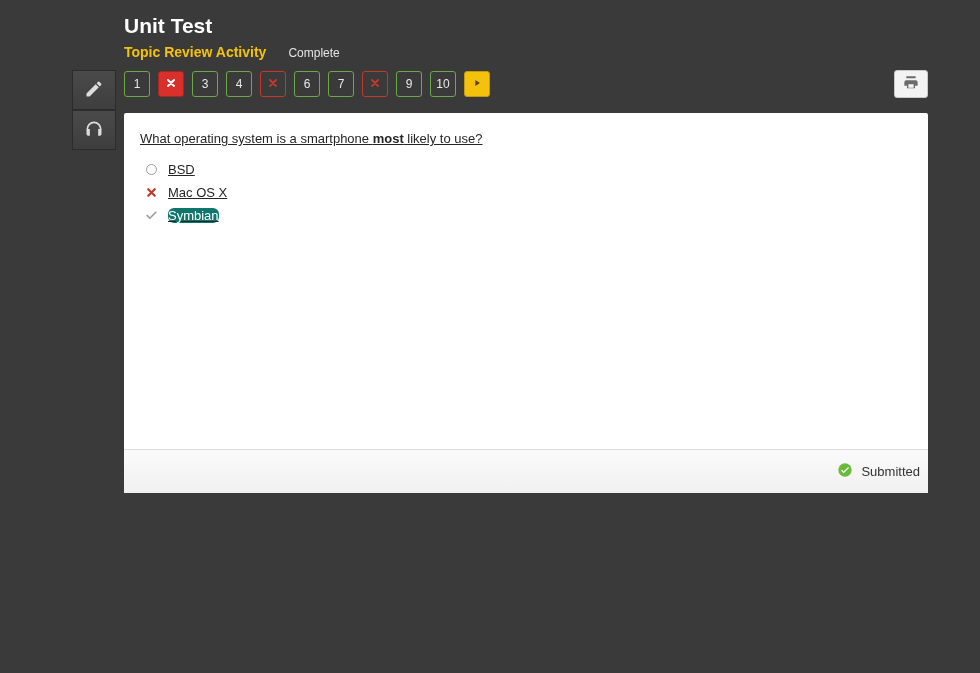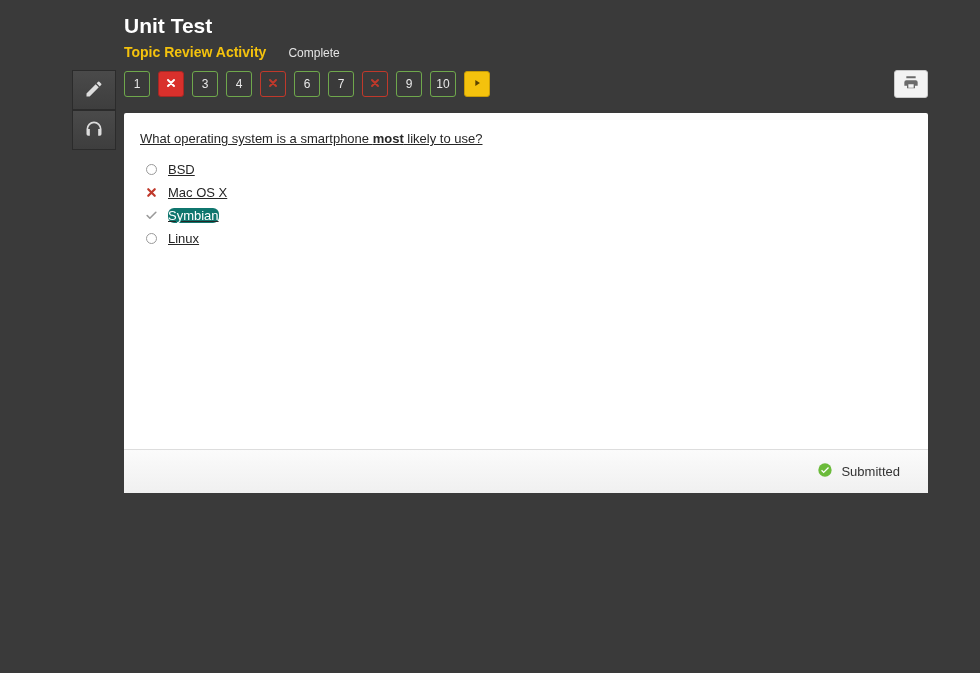--- a/index.html
+++ b/index.html
@@ -180,21 +180,21 @@
     }
     .footer {
       position: absolute;
       left: 0; right: 0; bottom: 0;
       height: 44px;
       background: linear-gradient(#fbfbfb, #f0f0f0);
       border-top: 1px solid #ddd;
       display: flex;
       align-items: center;
       justify-content: flex-end;
-      padding-right: 28px;
+      padding-right: 8px;
       gap: 8px;
       color: #333;
       font-size: 13px;
     }
     .footer svg { width: 16px; height: 16px; fill: #6bbb3a; }
   </style>
 </head>
 <body>
 
 <div class="container">
@@ -282,26 +282,20 @@
           <span class="opt-label">Mac OS X</span>
         </div>
         <div class="option">
           <span class="opt-icon">
             <svg viewBox="0 0 24 24">
               <path d="M20 6L9 17l-5-5" stroke="#9a9a9a" stroke-width="3" fill="none" stroke-linecap="round" stroke-linejoin="round"></path>
             </svg>
           </span>
           <span class="opt-label highlight">Symbian</span>
         </div>
-        <div class="option">
-          <span class="opt-icon">
-            <span class="radio-empty"></span>
-          </span>
-          <span class="opt-label">Linux</span>
-        </div>
       </div>
 
     <div class="footer">
       <span>
         <svg viewBox="0 0 24 24">
             <circle cx="12" cy="12" r="10" fill="#6bbb3a"></circle>
             <path fill="#fff" d="M10 14.2l-2.5-2.5-1.4 1.4L10 17l8-8-1.4-1.4z"></path>
           </svg>
       </span>
       <span>Submitted</span>

